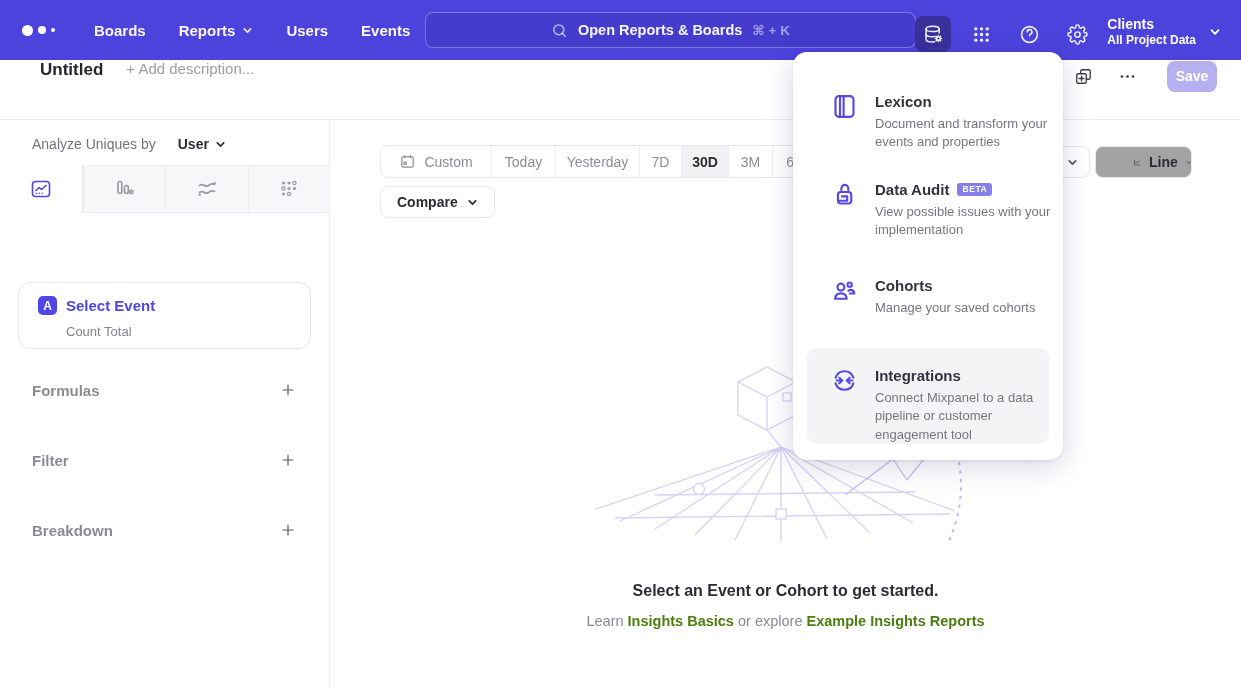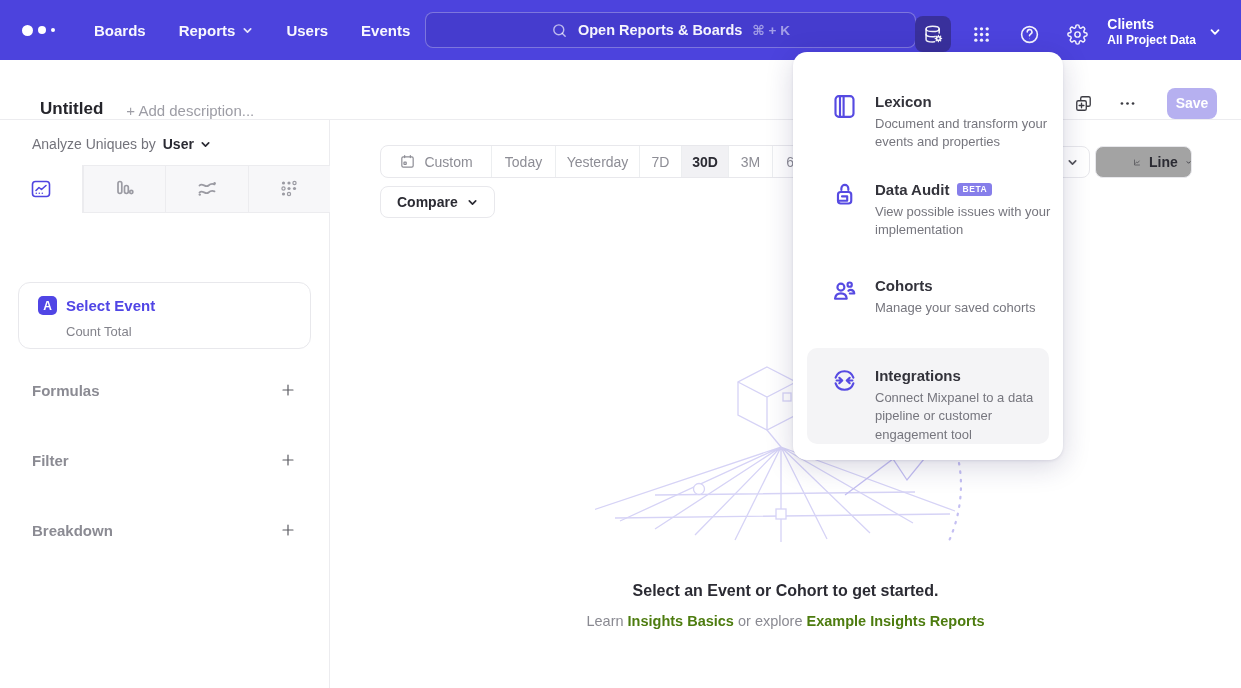--- a/index.html
+++ b/index.html
@@ -32,35 +32,35 @@
     display:flex; align-items:center; justify-content:center; border-radius:8px; cursor:pointer; }
   .iconbtn svg { width:21px; height:21px; }
   .iconbtn.active { background:#39309c; }
   .project { display:flex; align-items:center; gap:13px; color:#fff; cursor:pointer; }
   .project .pname { font-size:14px; font-weight:700; line-height:17px; }
   .project .pscope { font-size:12px; font-weight:700; line-height:15px; }
   .project svg { width:12px; height:12px; }
 
   
   .rheader { position:absolute; left:0; top:60px; width:1241px; height:60px; background:#fff;
-    border-bottom:1px solid #ececef; display:flex; align-items:flex-end; }
+    border-bottom:1px solid #ececef; display:flex; align-items:flex-start; }
   .rtitle { margin-left:40px; font-size:17px; font-weight:700; color:#25252b; }
   .rdesc { margin-left:23px; font-size:15px; color:#9d9da5; cursor:text; }
   .hright { margin-left:auto; margin-right:24px; display:flex; align-items:center; gap:12px; }
   .hicon { width:32px; height:32px; border:none; background:transparent; color:#3c3c43;
     display:flex; align-items:center; justify-content:center; cursor:pointer; border-radius:6px; }
   .hicon svg { width:19px; height:19px; }
   .savebtn { width:50px; height:31px; margin-left:12px; border:none; border-radius:8px;
     background:#b6b0f0; color:#fff; font-size:14px; font-weight:700; cursor:pointer;
     font-family:inherit; }
 
   
   .sidebar { position:absolute; left:0; top:120px; width:330px; height:568px;
     background:#fff; border-right:1px solid #ececef; }
-  .analyze { position:absolute; left:32px; top:14px; display:flex; align-items:center; gap:4px;
+  .analyze { position:absolute; left:32px; top:14px; display:flex; align-items:center; gap:19px;
     font-size:14px; line-height:20px; }
   .analyze .alab { color:#73737b; }
   .analyze .aval { color:#2b2b33; font-weight:700; margin-left:3px; cursor:pointer;
     display:flex; align-items:center; gap:6px; }
   .analyze svg { width:11px; height:11px; color:#2b2b33; }
   .charttabs { position:absolute; left:0; top:45px; width:330px; height:48px; display:flex; }
   .ctab { flex:1; display:flex; align-items:center; justify-content:center; cursor:pointer;
     background:#f7f7f9; border-top:1px solid #ececef; border-bottom:1px solid #ececef;
     border-left:1px solid #ececef; color:#9b9ba3; }
   .ctab:first-child { border-left:none; }

